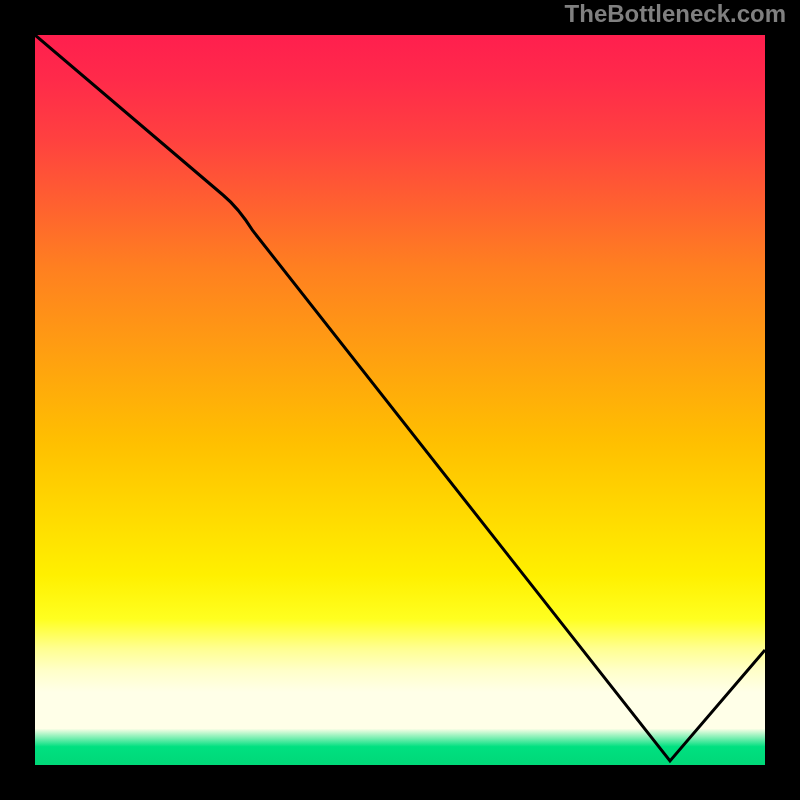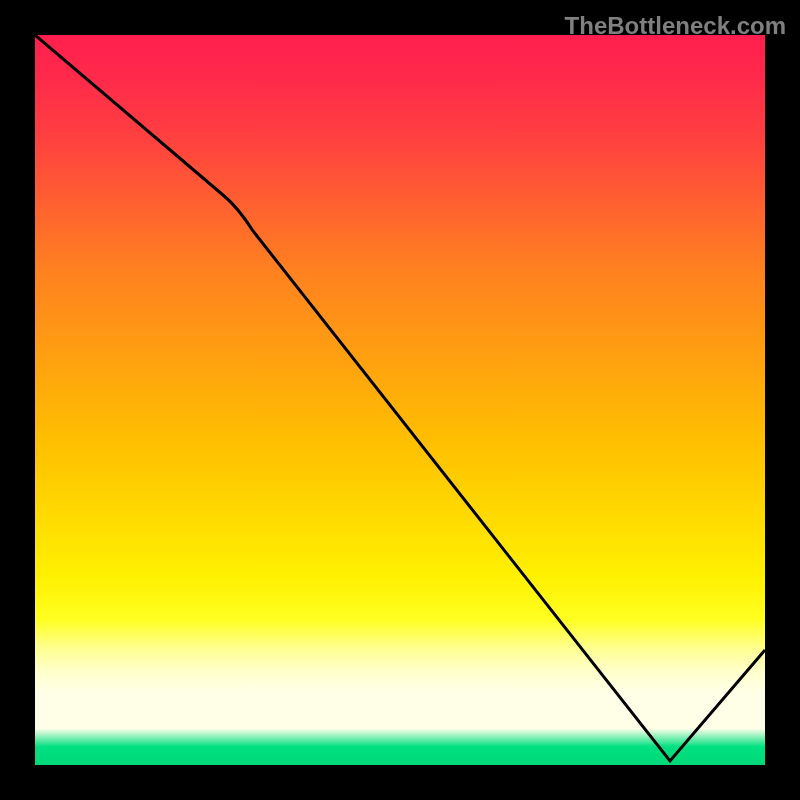--- a/index.html
+++ b/index.html
@@ -7,21 +7,21 @@
     padding: 0;
     width: 800px;
     height: 800px;
     background: #000000;
     font-family: Arial, sans-serif;
     position: relative;
     overflow: hidden;
   }
   .watermark {
     position: absolute;
-    top: 12px;
+    top: 0;
     right: 14px;
     color: #808080;
     font-size: 24px;
     font-weight: bold;
     z-index: 10;
   }
   .plot-area {
     position: absolute;
     left: 35px;
     top: 35px;

